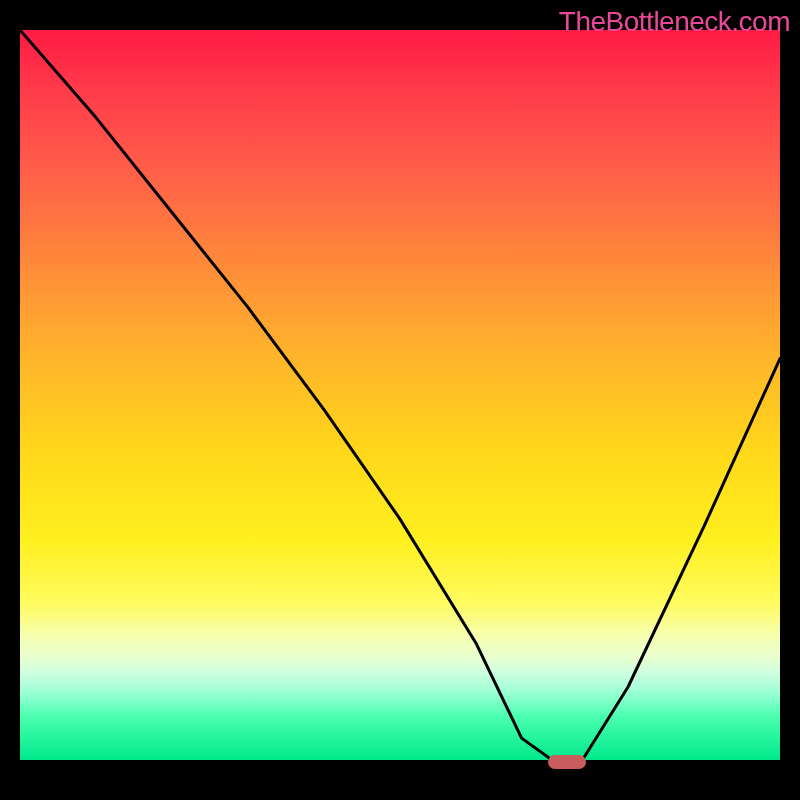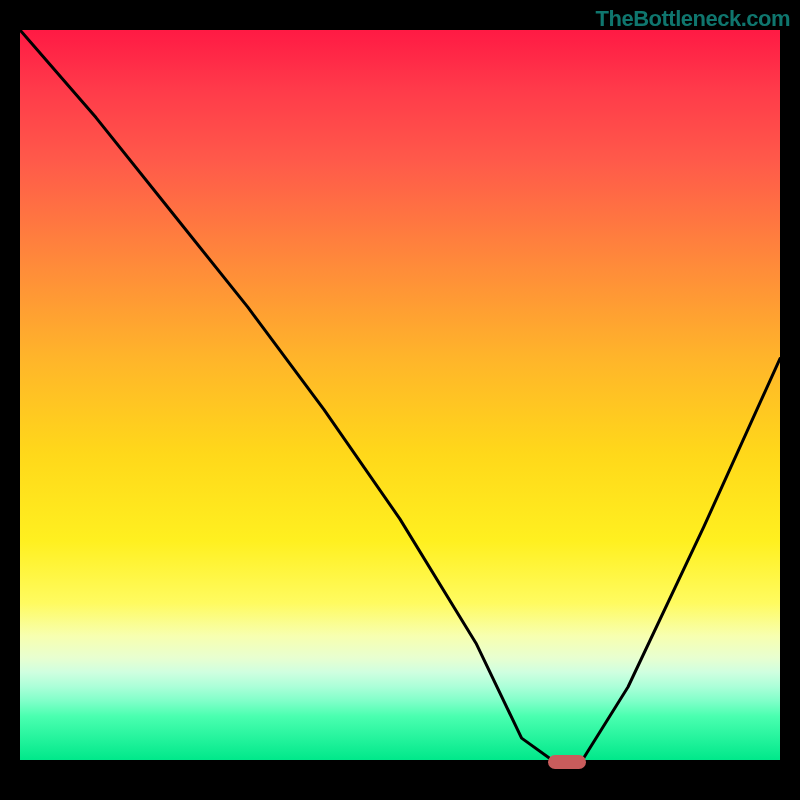--- a/index.html
+++ b/index.html
@@ -14,23 +14,23 @@
   .frame {
     position: relative;
     width: 800px;
     height: 800px;
     background: #000;
   }
   .watermark {
     position: absolute;
     top: 6px;
     right: 10px;
-    color: #0f766e;
-    font-size: 22px;
-    font-weight: 700;
+    color: #ec4899;
+    font-size: 28px;
+    font-weight: 400;
     letter-spacing: -0.5px;
     z-index: 5;
   }
   .plot-area {
     position: absolute;
     left: 20px;
     top: 30px;
     width: 760px;
     height: 750px;
   }

